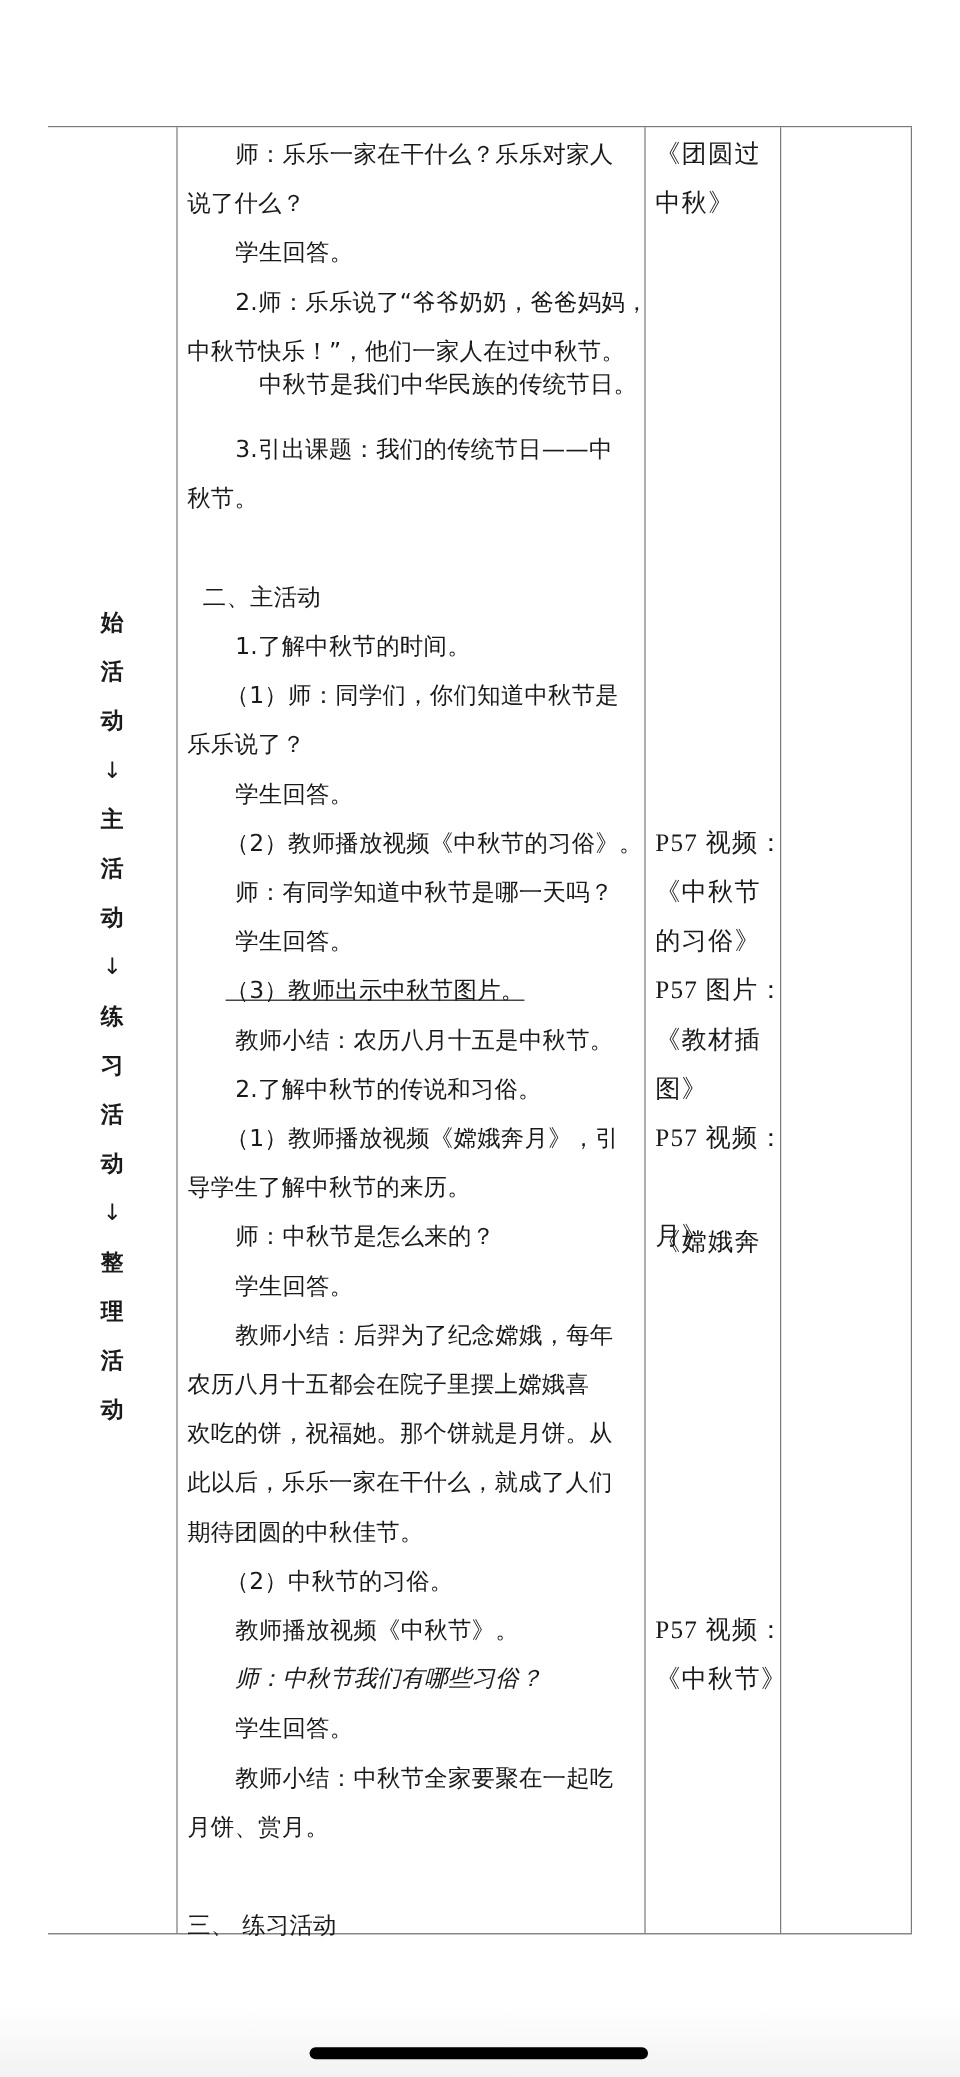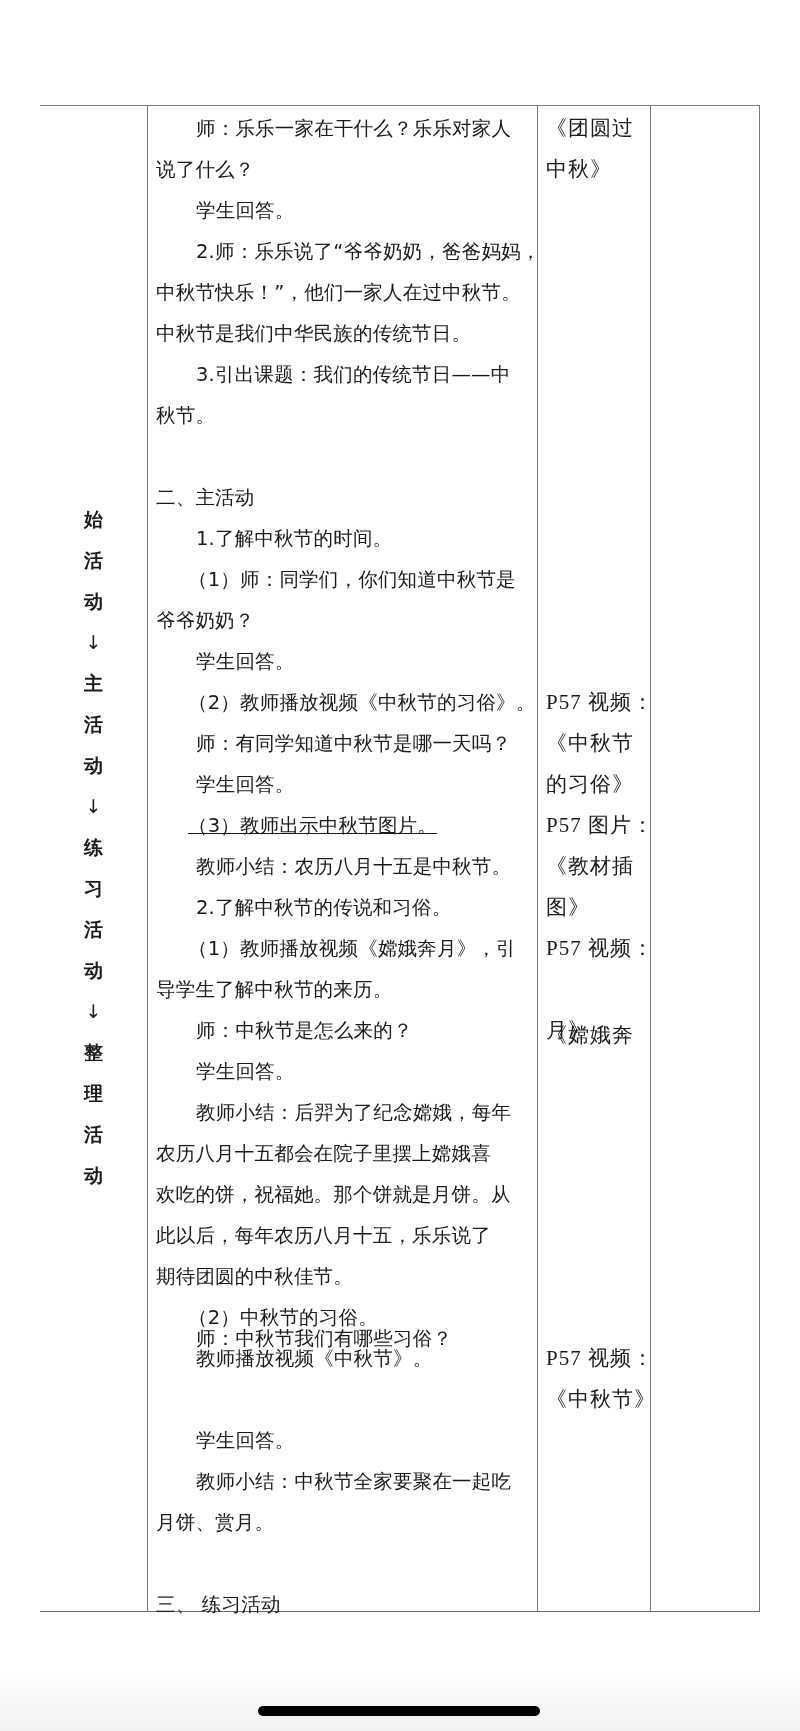--- a/index.html
+++ b/index.html
@@ -137,47 +137,47 @@
       <div class="stage-char" style="top: 1008px;">活</div>
       <div class="stage-char" style="top: 1049px;">动</div>
     </div>
   <div class="col col-content">
     <div class="content-lines" id="content-lines">
         <div class="line indent1" style="top: 2px;">师：乐乐一家在干什么？乐乐对家人</div>
         <div class="line" style="top: 43px;">说了什么？</div>
         <div class="line indent1" style="top: 84px;">学生回答。</div>
         <div class="line indent1" style="top: 125px;">2.师：乐乐说了“爷爷奶奶，爸爸妈妈，</div>
         <div class="line" style="top: 166px;">中秋节快乐！”，他们一家人在过中秋节。</div>
-        <div class="line" style="top: 207px;">中秋节是我们中华民族的传统节日。</div>
+        <div class="line" style="top: 194px; text-align: right;">中秋节是我们中华民族的传统节日。</div>
         <div class="line indent1" style="top: 248px;">3.引出课题：我们的传统节日——中</div>
         <div class="line" style="top: 289px;">秋节。</div>
         <div class="line" style="top: 330px;"></div>
-        <div class="line" style="top: 371px;">二、主活动</div>
+        <div class="line" style="top: 371px; margin-left: 13px;">二、主活动</div>
         <div class="line indent1" style="top: 412px;">1.了解中秋节的时间。</div>
         <div class="line indent2" style="top: 453px;">（1）师：同学们，你们知道中秋节是</div>
-        <div class="line" style="top: 494px;">爷爷奶奶？</div>
+        <div class="line" style="top: 494px;">乐乐说了？</div>
         <div class="line indent1" style="top: 535px;">学生回答。</div>
         <div class="line indent2" style="top: 576px;">（2）教师播放视频《中秋节的习俗》。</div>
         <div class="line indent1" style="top: 617px;">师：有同学知道中秋节是哪一天吗？</div>
         <div class="line indent1" style="top: 658px;">学生回答。</div>
         <div class="line indent2" style="top: 699px; text-decoration: underline;">（3）教师出示中秋节图片。</div>
         <div class="line indent1" style="top: 740px;">教师小结：农历八月十五是中秋节。</div>
         <div class="line indent1" style="top: 781px;">2.了解中秋节的传说和习俗。</div>
         <div class="line indent2" style="top: 822px;">（1）教师播放视频《嫦娥奔月》，引</div>
         <div class="line" style="top: 863px;">导学生了解中秋节的来历。</div>
         <div class="line indent1" style="top: 904px;">师：中秋节是怎么来的？</div>
         <div class="line indent1" style="top: 945px;">学生回答。</div>
         <div class="line indent1" style="top: 986px;">教师小结：后羿为了纪念嫦娥，每年</div>
         <div class="line" style="top: 1027px;">农历八月十五都会在院子里摆上嫦娥喜</div>
         <div class="line" style="top: 1068px;">欢吃的饼，祝福她。那个饼就是月饼。从</div>
-        <div class="line" style="top: 1109px;">此以后，每年农历八月十五，乐乐说了</div>
+        <div class="line" style="top: 1109px;">此以后，乐乐一家在干什么，就成了人们</div>
         <div class="line" style="top: 1150px;">期待团圆的中秋佳节。</div>
         <div class="line indent2" style="top: 1191px;">（2）中秋节的习俗。</div>
         <div class="line indent1" style="top: 1232px;">教师播放视频《中秋节》。</div>
-        <div class="line indent1" style="top: 1212px;">师：中秋节我们有哪些习俗？</div>
+        <div class="line indent1" style="top: 1272px; font-style: italic;">师：中秋节我们有哪些习俗？</div>
         <div class="line indent1" style="top: 1314px;">学生回答。</div>
         <div class="line indent1" style="top: 1355px;">教师小结：中秋节全家要聚在一起吃</div>
         <div class="line" style="top: 1396px;">月饼、赏月。</div>
         <div class="line" style="top: 1437px;"></div>
         <div class="line" style="top: 1478px;">三、 练习活动</div>
       </div>
   </div>
   <div class="col col-resource" id="resource-col">
       <div class="res-line" style="top: 2px;">《团圆过</div>
       <div class="res-line" style="top: 43px;">中秋》</div>

